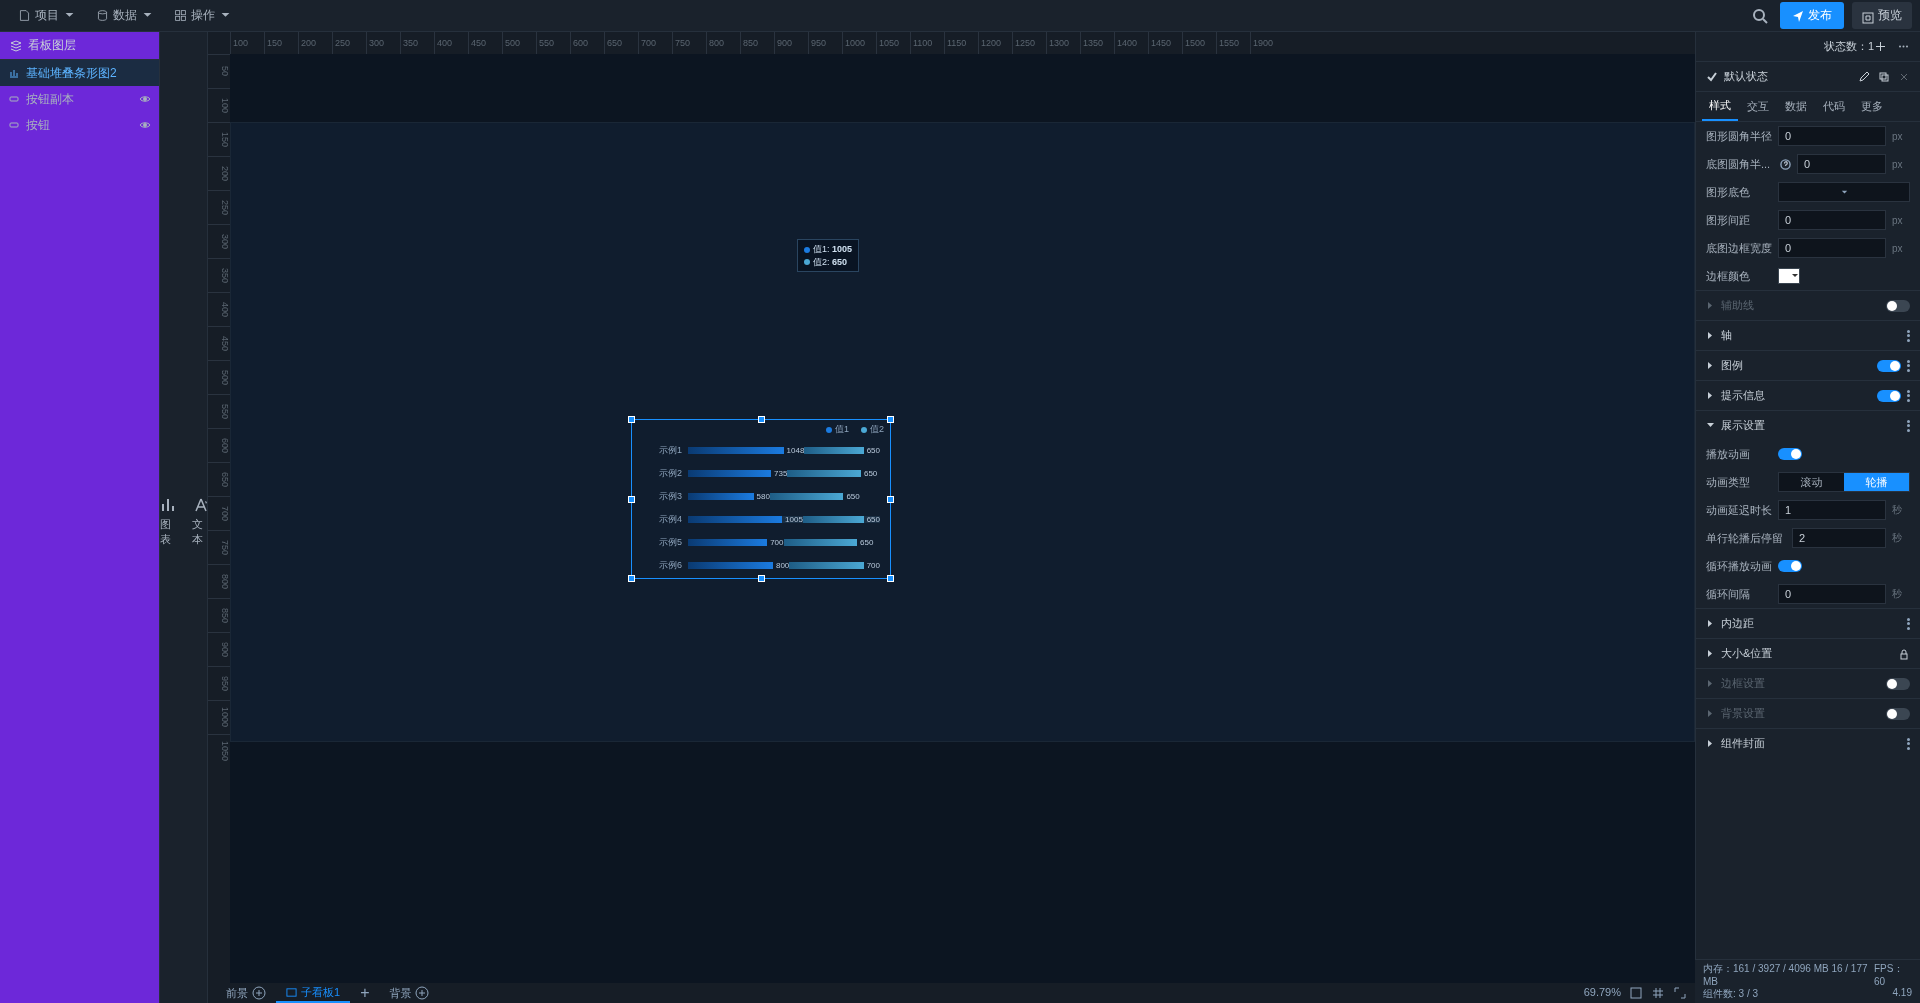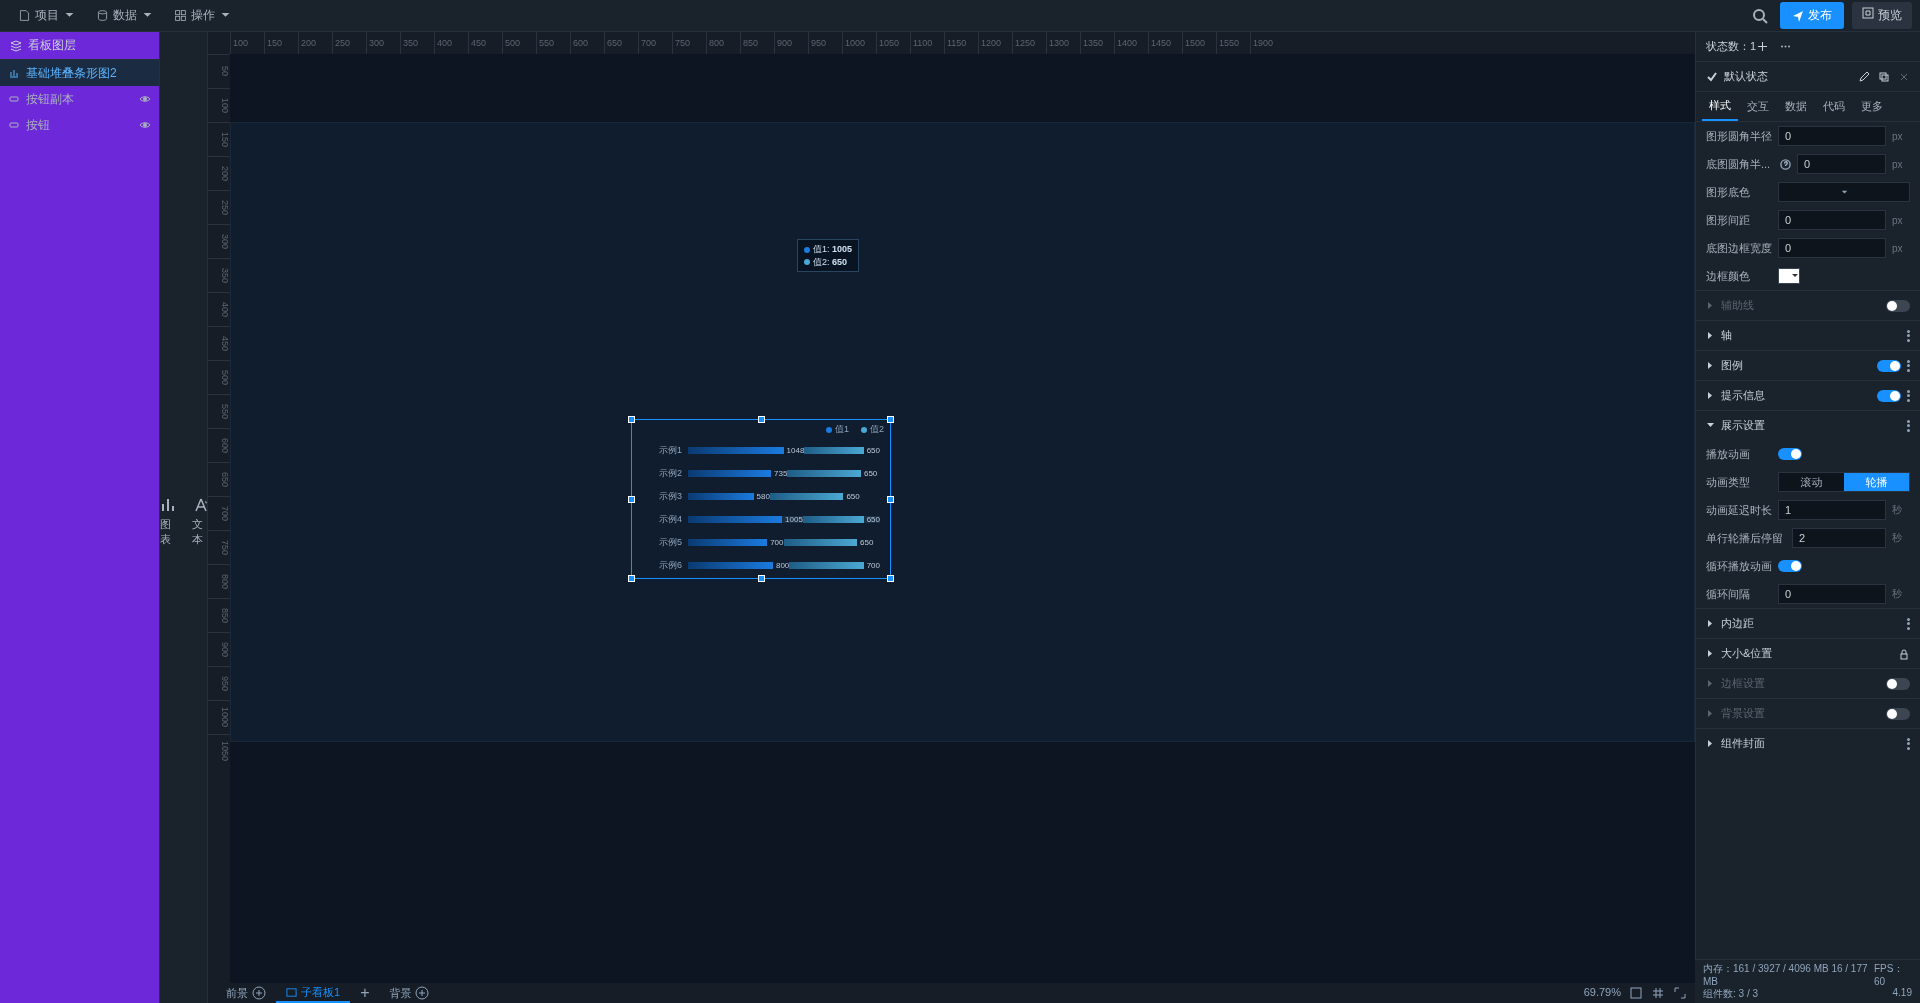--- a/index.html
+++ b/index.html
@@ -4,21 +4,21 @@
 <style>
 *{margin:0;padding:0;box-sizing:border-box;font-family:"Microsoft YaHei",sans-serif;user-select:none}
 body{background:#0f1419;color:#c8d0d8;font-size:12px;overflow:hidden;width:1920px;height:1003px}
 .topbar{height:32px;background:#1a222c;display:flex;align-items:center;padding:0 8px;border-bottom:1px solid #26303c}
 .topbar .menu-item{display:flex;align-items:center;gap:4px;padding:0 10px;cursor:pointer;color:#a8b2be;font-size:12px}
 .topbar .menu-item svg{width:13px;height:13px;fill:#a8b2be}
 .spacer{flex:1}
 .search-icon{width:16px;height:16px;stroke:#a8b2be;fill:none;stroke-width:2;margin-right:12px;cursor:pointer}
 .btn-publish{background:#1890ff;color:#fff;padding:5px 12px;border-radius:3px;display:flex;align-items:center;gap:4px;cursor:pointer;margin-right:8px}
 .btn-publish svg{width:12px;height:12px;fill:#fff}
-.btn-preview{background:#2a333f;color:#c8d0d8;padding:5px 10px;border-radius:3px;display:flex;align-items:flex-start;gap:4px;cursor:pointer}
+.btn-preview{background:#2a333f;color:#c8d0d8;padding:5px 10px;border-radius:3px;display:flex;align-items:flex-end;gap:4px;cursor:pointer}
 .btn-preview svg{width:12px;height:12px;fill:#c8d0d8}
 .app-body{position:absolute;top:32px;left:0;right:0;bottom:0;display:flex}
 .left-panel{width:160px;background:#6d28d9;border-right:1px solid #26303c;display:flex;flex-direction:column}
 .panel-header{height:28px;display:flex;align-items:center;gap:6px;padding:0 10px;border-bottom:1px solid #26303c;font-size:12px}
 .panel-header svg{width:12px;height:12px;fill:#a8b2be}
 .layer-list{flex:1;overflow:auto}
 .layer-item{height:26px;display:flex;align-items:center;gap:6px;padding:0 8px;cursor:pointer;font-size:12px;color:#a8b2be}
 .layer-item.active{background:#1b2c42;color:#5cb3ff}
 .layer-item svg{width:12px;height:12px;fill:currentColor}
 .layer-item .vis{margin-left:auto}
@@ -52,21 +52,21 @@
 .bar-row.hot .bar-track{background:#1a2f44}
 .tooltip{position:absolute;top:116px;left:566px;background:rgba(10,20,35,.95);border:1px solid #2a4560;padding:3px 6px;font-size:9px;color:#cfe0f0;line-height:1.4;z-index:10}
 .tooltip .tdot{display:inline-block;width:6px;height:6px;border-radius:50%;margin-right:3px;vertical-align:middle}
 .canvas-footer{position:absolute;bottom:0;left:0;right:0;height:20px;background:#161d26;display:flex;align-items:center;font-size:11px;color:#8fa5bd;padding:0 8px}
 .tab{display:flex;align-items:center;gap:4px;padding:0 10px;height:20px;cursor:pointer}
 .tab.active{color:#1890ff;border-bottom:2px solid #1890ff}
 .plus-circle{width:14px;height:14px;cursor:pointer}
 .zoom-info{margin-left:auto;display:flex;align-items:flex-start;gap:8px}
 .zoom-info svg{width:14px;height:14px;fill:#8fa5bd;cursor:pointer}
 .right-panel{width:225px;background:#1a222c;border-left:1px solid #26303c;display:flex;flex-direction:column;overflow:auto}
-.state-row{height:30px;display:flex;align-items:center;justify-content:flex-start;padding:0 10px;border-bottom:1px solid #26303c;font-size:11px}
+.state-row{height:30px;display:flex;align-items:center;justify-content:flex-end;padding:0 10px;border-bottom:1px solid #26303c;font-size:11px}
 .state-row svg{width:13px;height:13px;fill:#a8b2be;cursor:pointer}
 .default-state{height:30px;display:flex;align-items:center;gap:6px;padding:0 10px;border-bottom:1px solid #26303c;font-size:11px}
 .default-state .icons{margin-left:auto;display:flex;gap:8px}
 .default-state svg{width:12px;height:12px;fill:#a8b2be;cursor:pointer}
 .tab-strip{height:30px;display:flex;align-items:center;padding:0 6px;border-bottom:1px solid #26303c;font-size:11px;gap:2px}
 .tab-strip span{padding:6px 7px;cursor:pointer;color:#a8b2be}
 .tab-strip span.active{color:#fff;border-bottom:2px solid #1890ff}
 .prop-row{height:28px;display:flex;align-items:center;padding:0 10px;font-size:11px;color:#a8b2be;gap:6px}
 .prop-row .label{width:66px;flex-shrink:0;overflow:hidden;text-overflow:ellipsis;white-space:nowrap}
 .prop-row input[type=text]{flex:1;min-width:0;background:#0e141c;border:1px solid #2a333f;color:#c8d0d8;height:20px;padding:0 6px;font-size:11px}

